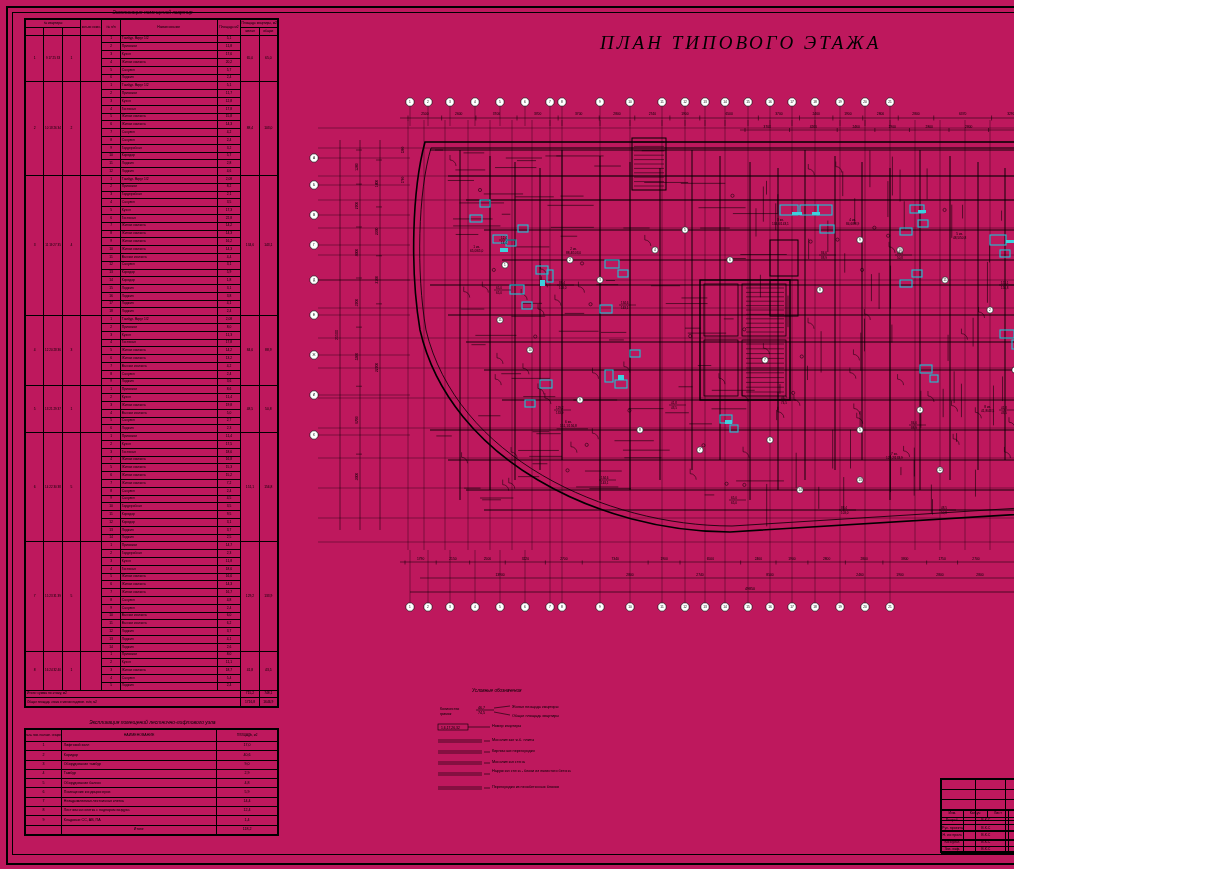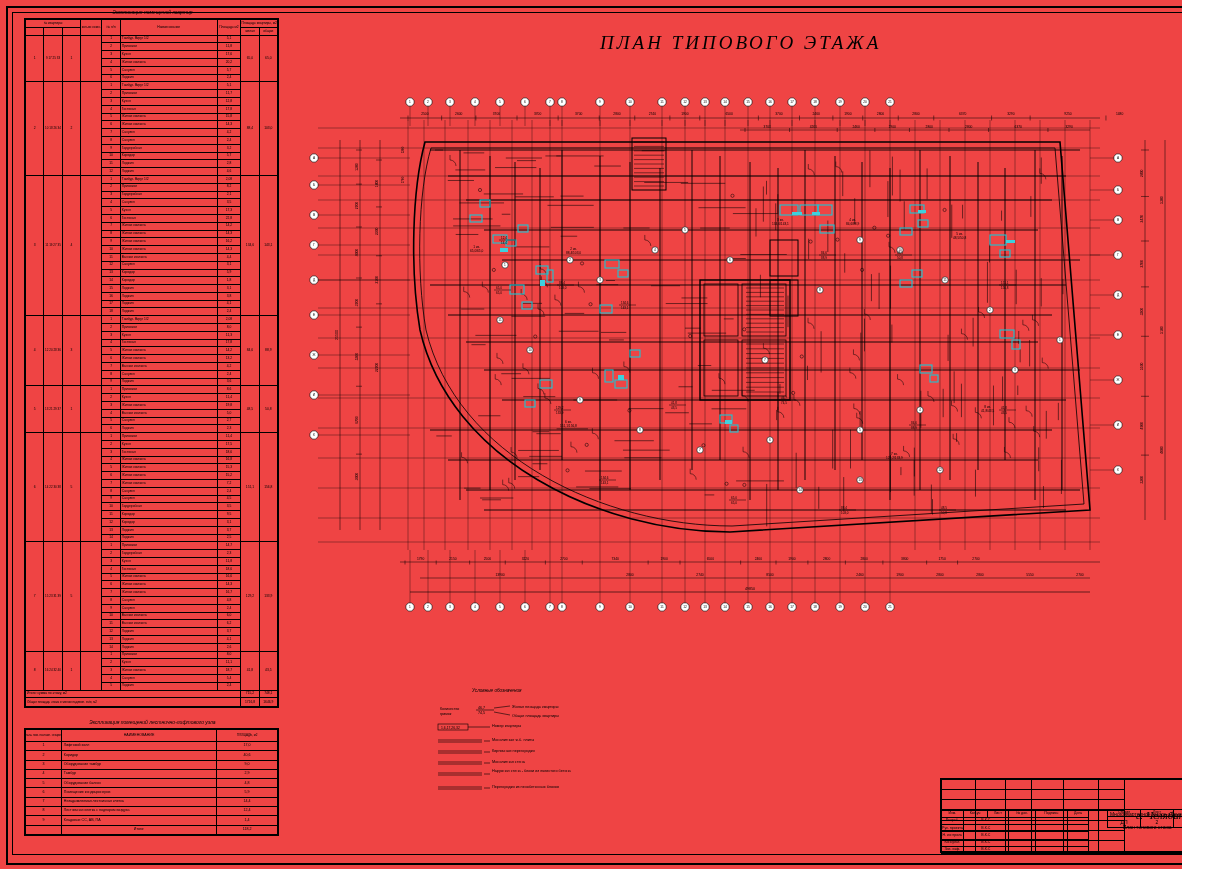--- a/index.html
+++ b/index.html
@@ -1,17 +1,17 @@
 <!DOCTYPE html>
 <html><head>
 <meta charset="utf-8">
 <style>
   html,body{margin:0;padding:0;background:#ffffff;}
   body{font-family:"Liberation Sans",sans-serif;}
-  #sheet{position:relative;width:1182px;height:869px;background:#ef4444;overflow:hidden;}
+  #sheet{position:relative;width:1014px;height:869px;background:#be185d;overflow:hidden;}
   .frame{position:absolute;left:6px;top:6px;width:1209px;height:855px;border:2px solid #000;}
   .frame2{position:absolute;left:12px;top:12px;width:1195px;height:841px;border:1px solid #000;}
 
   
   .plan-title{position:absolute;left:600px;top:32px;font-family:"Liberation Serif",serif;font-style:italic;font-size:19px;letter-spacing:3px;white-space:nowrap;}
 
   
   #tbl-left{position:absolute;left:24px;top:18px;width:255px;height:690px;border:1px solid #000;box-sizing:border-box;font-size:3.4px;}
   #tbl-left .cap{position:absolute;left:0;top:-10px;width:255px;text-align:center;font-size:5px;font-style:italic;}
   #tbl-left table{border-collapse:collapse;width:100%;height:100%;table-layout:fixed;}

